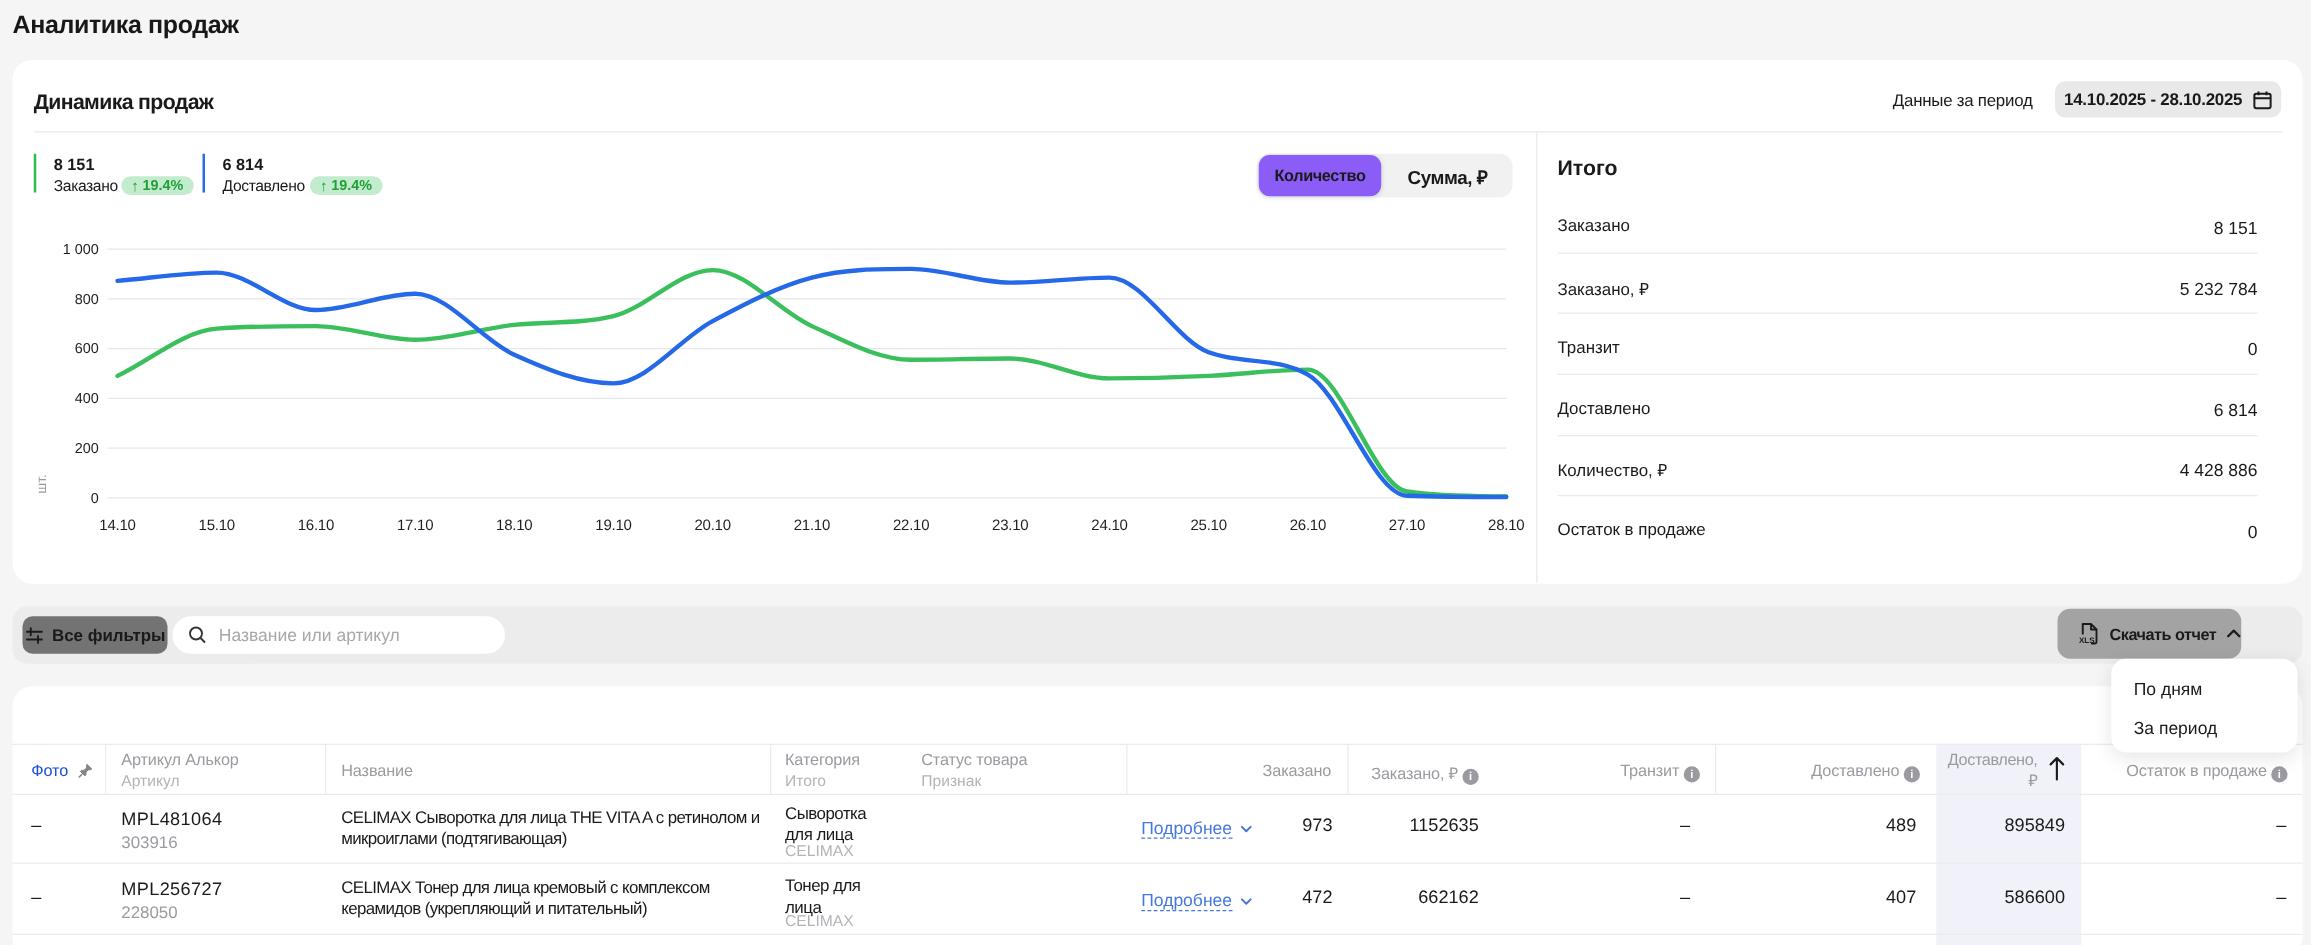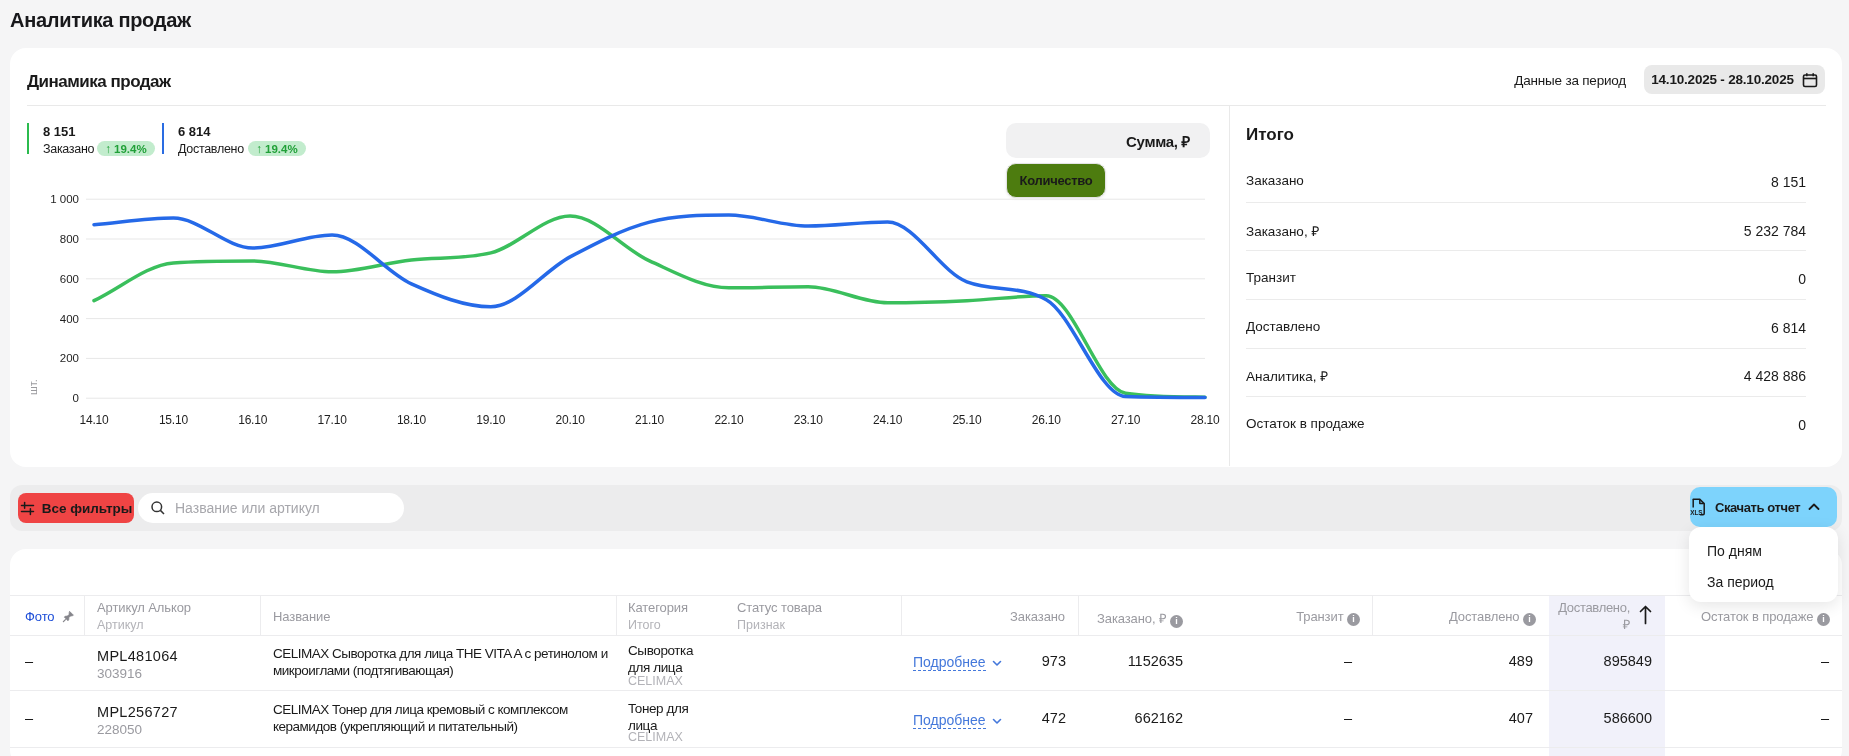--- a/index.html
+++ b/index.html
@@ -38,21 +38,21 @@
 </div>
 <div class="abs" style="left:162px; top:123px; width:2px; height:31px; background:#2a6ce2;"></div>
 <div class="abs" style="left:178px; top:124px; font-size:13px; font-weight:700;">6 814</div>
 <div class="abs" style="left:178px; top:142px; font-size:12.5px; letter-spacing:-0.3px;">Доставлено</div>
 <div class="abs" style="left:248px; top:141px; height:15px; padding:0 8px; background:#c2eccd; border-radius:8px; display:flex; align-items:center; gap:3px;">
   <span style="color:#21a038; font-size:12px;">↑</span>
     <span style="color:#21a038; font-size:11.5px; font-weight:700;">19.4%</span>
 </div>
 
 <div class="abs" style="left:1006px; top:123px; width:204px; height:35px; background:#f1f1f2; border-radius:10px;"></div>
-<div class="abs" style="left:1006px; top:123px; width:100px; height:35px; background:#4d7c0f; border:1px solid #e4e4e6; border-radius:10px; box-shadow:0 1px 3px rgba(0,0,0,0.08); display:flex; align-items:center; justify-content:center; font-size:13px; font-weight:700; letter-spacing:-0.3px;margin-top:40px;">Количество</div>
+<div class="abs" style="left:1006px; top:123px; width:100px; height:35px; background:#8b5cf6; border:1px solid #e4e4e6; border-radius:10px; box-shadow:0 1px 3px rgba(0,0,0,0.08); display:flex; align-items:center; justify-content:center; font-size:13px; font-weight:700; letter-spacing:-0.3px;">Количество</div>
 <div class="abs" style="left:1106px; top:123px; width:104px; height:35px; display:flex; align-items:center; justify-content:center; font-size:15px; font-weight:700; letter-spacing:-0.3px;">Сумма, ₽</div>
 
 <svg class="abs" style="left:20px; top:188px;" width="1200" height="250" viewBox="0 0 1200 250">
   <g stroke="#e7e7e7" stroke-width="1">
     <line x1="66" y1="11.2" x2="1185" y2="11.2"></line>
     <line x1="66" y1="51" x2="1185" y2="51"></line>
     <line x1="66" y1="90.8" x2="1185" y2="90.8"></line>
     <line x1="66" y1="130.6" x2="1185" y2="130.6"></line>
     <line x1="66" y1="170.4" x2="1185" y2="170.4"></line>
     <line x1="66" y1="210.2" x2="1185" y2="210.2"></line>
@@ -95,44 +95,44 @@
 <div class="abs" style="left:1246px; top:202px; width:560px; height:1px; background:#ebebeb;"></div>
 <div class="abs" style="left:1246px; top:222px; width:560px; font-size:13.5px;">Заказано, ₽</div>
 <div class="abs" style="left:1246px; top:223px; width:560px; font-size:14px; text-align:right;">5 232 784</div>
 <div class="abs" style="left:1246px; top:250px; width:560px; height:1px; background:#ebebeb;"></div>
 <div class="abs" style="left:1246px; top:270px; width:560px; font-size:13.5px;">Транзит</div>
 <div class="abs" style="left:1246px; top:271px; width:560px; font-size:14px; text-align:right;">0</div>
 <div class="abs" style="left:1246px; top:299px; width:560px; height:1px; background:#ebebeb;"></div>
 <div class="abs" style="left:1246px; top:319px; width:560px; font-size:13.5px;">Доставлено</div>
 <div class="abs" style="left:1246px; top:320px; width:560px; font-size:14px; text-align:right;">6 814</div>
 <div class="abs" style="left:1246px; top:348px; width:560px; height:1px; background:#ebebeb;"></div>
-<div class="abs" style="left:1246px; top:367px; width:560px; font-size:13.5px;">Аналитика, ₽</div>
+<div class="abs" style="left:1246px; top:367px; width:560px; font-size:13.5px;">Количество, ₽</div>
 <div class="abs" style="left:1246px; top:368px; width:560px; font-size:14px; text-align:right;">4 428 886</div>
 <div class="abs" style="left:1246px; top:396px; width:560px; height:1px; background:#ebebeb;"></div>
 <div class="abs" style="left:1246px; top:416px; width:560px; font-size:13.5px;">Остаток в продаже</div>
 <div class="abs" style="left:1246px; top:417px; width:560px; font-size:14px; text-align:right;">0</div>
 
 <div class="abs" style="left:10px; top:485px; width:1832px; height:46px; background:#ececed; border-radius:12px;"></div>
-<div class="abs" style="left:18px; top:493px; width:116px; height:30px; background:#ef4444; border-radius:8px; display:flex; align-items:center; justify-content:center; gap:7px;">
+<div class="abs" style="left:18px; top:493px; width:116px; height:30px; background:#737373; border-radius:8px; display:flex; align-items:center; justify-content:center; gap:7px;">
   <svg width="15" height="15" viewBox="0 0 15 15" stroke="#1a1a1a" stroke-width="1.5" fill="none" stroke-linecap="round">
     <line x1="1.5" y1="4.4" x2="13.5" y2="4.4"></line>
     <line x1="4.6" y1="1.6" x2="4.6" y2="7.2"></line>
     <line x1="1.5" y1="10.6" x2="13.5" y2="10.6"></line>
     <line x1="10.4" y1="7.8" x2="10.4" y2="13.4"></line>
   </svg>
   <span style="font-size:13.5px; font-weight:700; white-space:nowrap;">Все фильтры</span>
 </div>
 <div class="abs" style="left:138px; top:493px; width:266px; height:30px; background:#fff; border-radius:15px; display:flex; align-items:center; padding:0 12px; gap:9px;">
   <svg width="16" height="16" viewBox="0 0 16 16" fill="none" stroke="#333" stroke-width="1.5">
     <circle cx="6.8" cy="6.8" r="4.8"></circle>
     <line x1="10.4" y1="10.4" x2="14" y2="14"></line>
   </svg>
   <span style="font-size:14px; color:#a7a7ac;">Название или артикул</span>
 </div>
-<div class="abs" style="left:1690px; top:487px; width:147px; height:40px; background:#7dd3fc; border-radius:10px; display:flex; align-items:center; justify-content:flex-start; gap:8px;">
+<div class="abs" style="left:1646px; top:487px; width:147px; height:40px; background:#a3a3a3; border-radius:10px; display:flex; align-items:center; justify-content:flex-end; gap:8px;">
   <svg width="17" height="18" viewBox="0 0 17 18" fill="none">
     <path d="M3.2 1.2 H9.8 L14.2 5.6 V15.6 Q14.2 16.8 13 16.8 H10.5" stroke="#1a1a1a" stroke-width="1.5" stroke-linecap="round" fill="none"></path>
     <path d="M3.2 1.2 V9.5" stroke="#1a1a1a" stroke-width="1.5"></path>
     <path d="M9.8 1.2 V5.6 H14.2" stroke="#1a1a1a" stroke-width="1.5" stroke-linejoin="round" fill="none"></path>
     <text x="0.2" y="16.6" font-family="Liberation Sans, sans-serif" font-size="6.4" font-weight="700" fill="#1a1a1a">XLS</text>
   </svg>
   <span style="font-size:13px; font-weight:700; white-space:nowrap; letter-spacing:-0.4px;">Скачать отчет</span>
   <svg width="12" height="8" viewBox="0 0 12 8" fill="none" stroke="#1a1a1a" stroke-width="1.8" stroke-linecap="round" stroke-linejoin="round">
     <path d="M1.5 6 L6 1.5 L10.5 6"></path>
   </svg>

